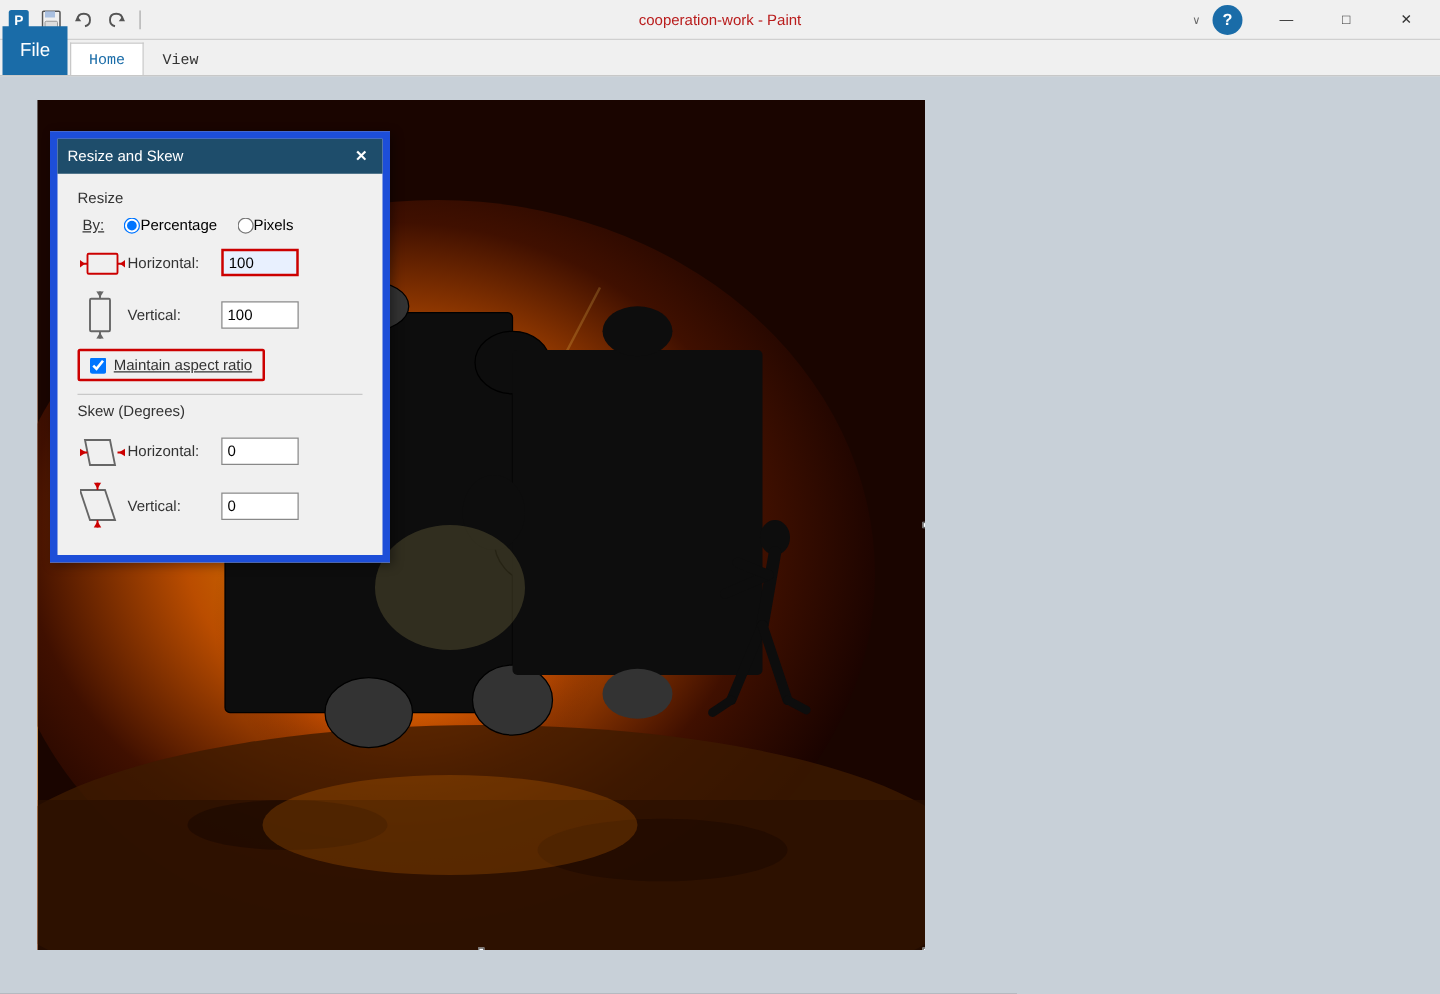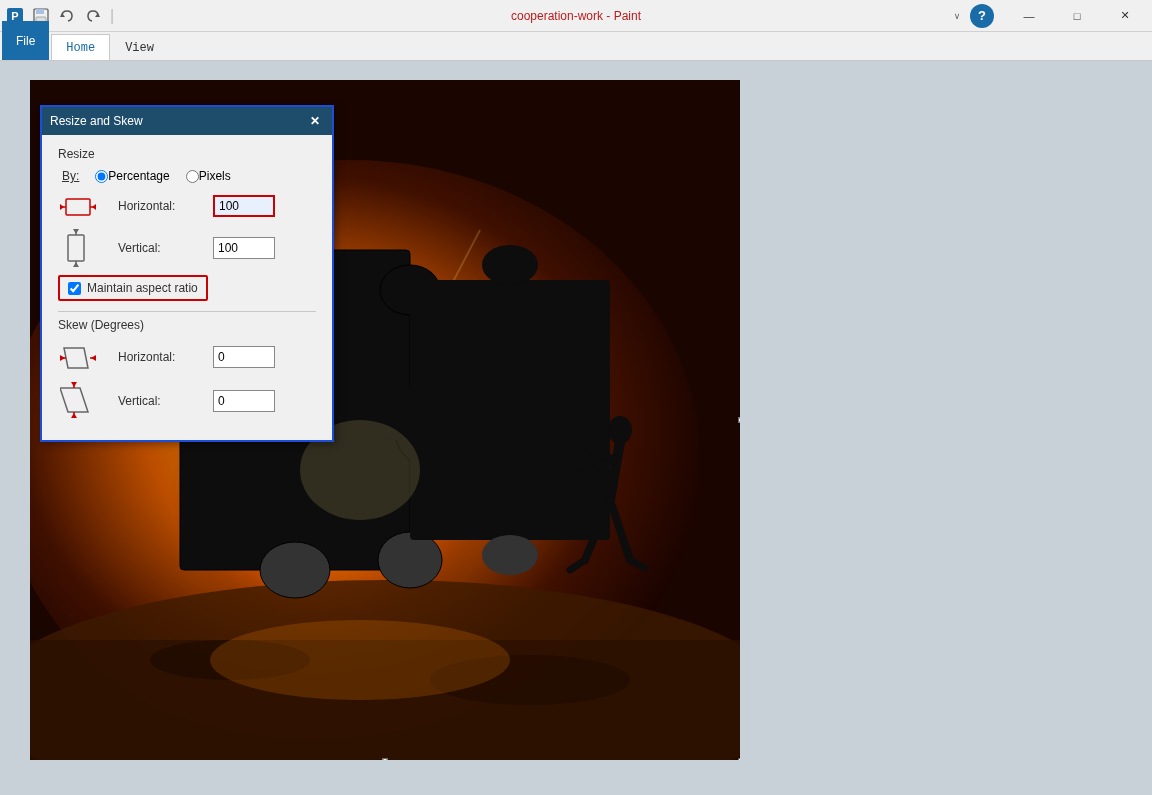--- a/index.html
+++ b/index.html
@@ -99,21 +99,21 @@
       color: #1a6ca8;
     }
     .file-tab {
       background: #1a6ca8;
       color: white !important;
       padding: 4px 14px;
       height: 39px;
       display: flex;
       align-items: center;
       cursor: pointer;
-      font-size: 12px;
+      font-size: 15px;
       border: none;
       margin-right: 2px;
     }
 
     
     .main-area {
       position: absolute;
       top: 60px;
       left: 0;
       right: 0;
@@ -148,23 +148,23 @@
     .canvas-image {
       position: absolute;
       top: 0; left: 0; right: 0; bottom: 0;
     }
 
     
     .dialog-overlay {
       position: absolute;
       top: 45px;
       left: 40px;
-      width: 294px;
+      width: 272px;
       background: #f0f0f0;
-      border: 2px solid #1d4ed8;
+      border: 6px solid #1d4ed8;
       box-shadow: 2px 2px 8px rgba(0,0,0,0.4);
       z-index: 100;
     }
     .dialog-title-bar {
       background: #1e4d6b;
       color: white;
       height: 28px;
       display: flex;
       align-items: center;
       justify-content: space-between;
@@ -206,21 +206,20 @@
     }
     .radio-option input[type="radio"] {
       margin: 0;
       cursor: pointer;
     }
 
     .resize-row {
       display: flex;
       align-items: center;
       margin-bottom: 8px;
-      gap: 20px;
     }
     .resize-icon {
       width: 40px;
       display: flex;
       align-items: center;
       justify-content: center;
     }
     .field-label {
       width: 75px;
       font-size: 12px;
@@ -250,20 +249,21 @@
       border-radius: 2px;
       width: fit-content;
     }
     .checkbox-row input[type="checkbox"] {
       margin: 0;
       cursor: pointer;
     }
     .checkbox-label {
       font-size: 12px;
       color: #333;
+      text-decoration: underline;
     }
 
     .divider {
       height: 1px;
       background: #c8c8c8;
       margin: 6px 0;
     }
 
     .dialog-buttons {
       display: flex;

